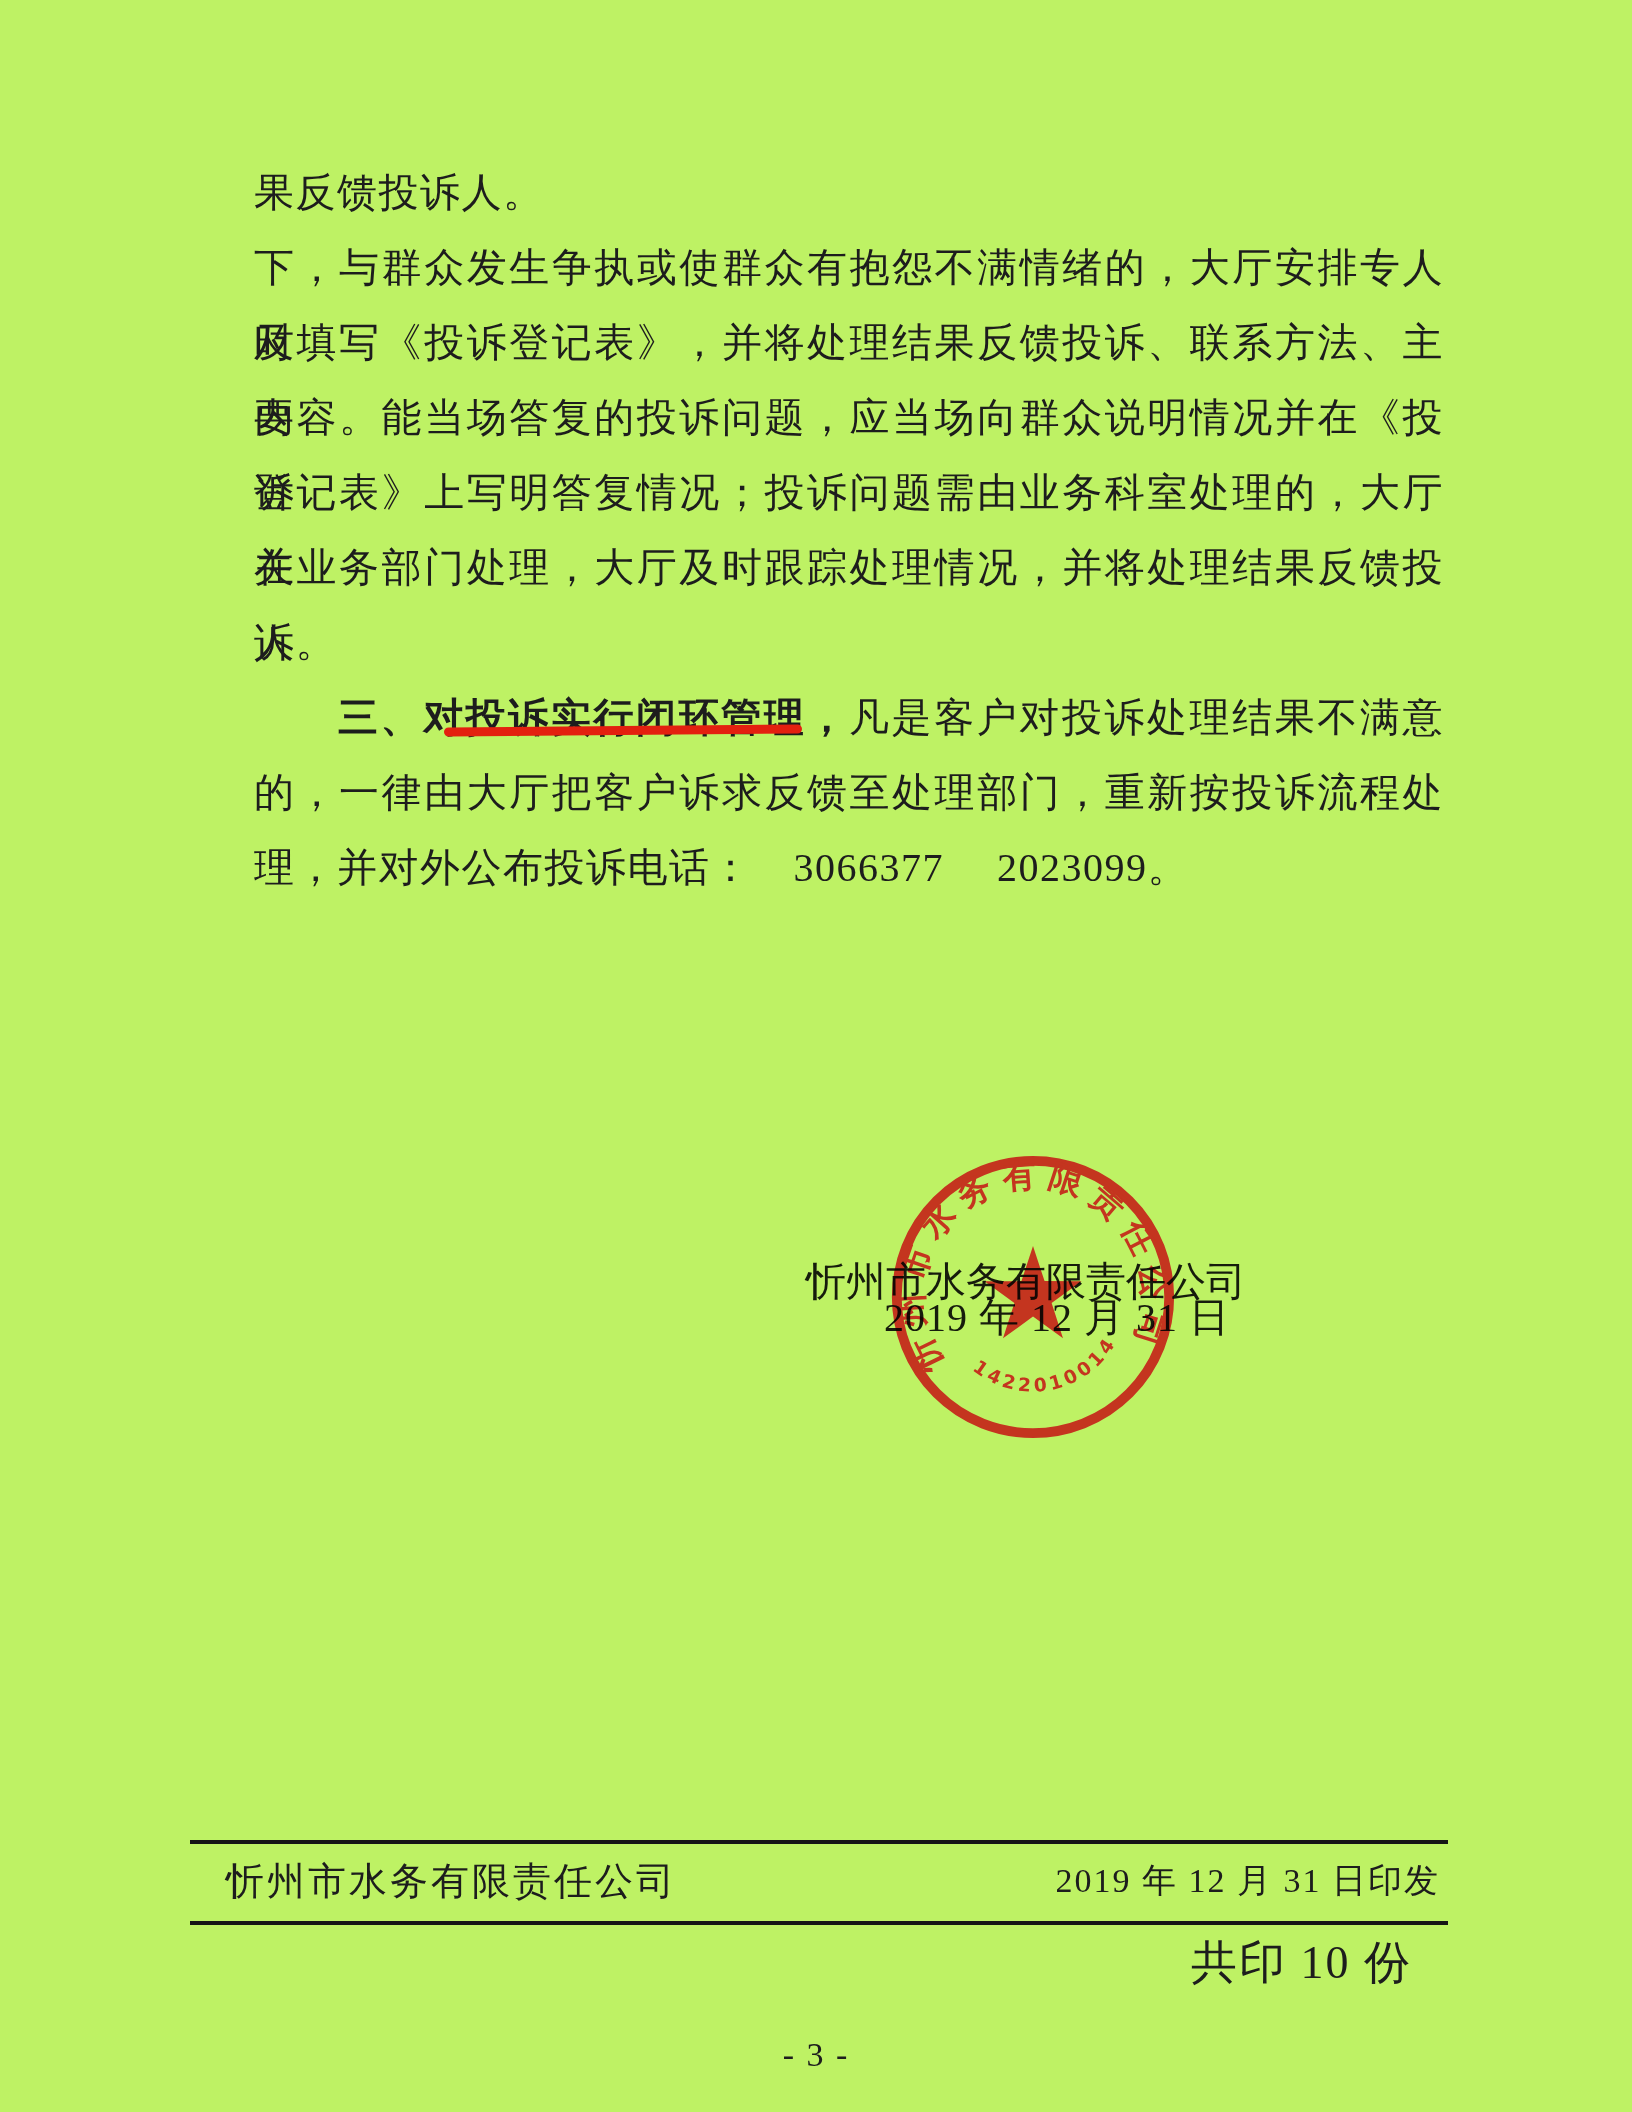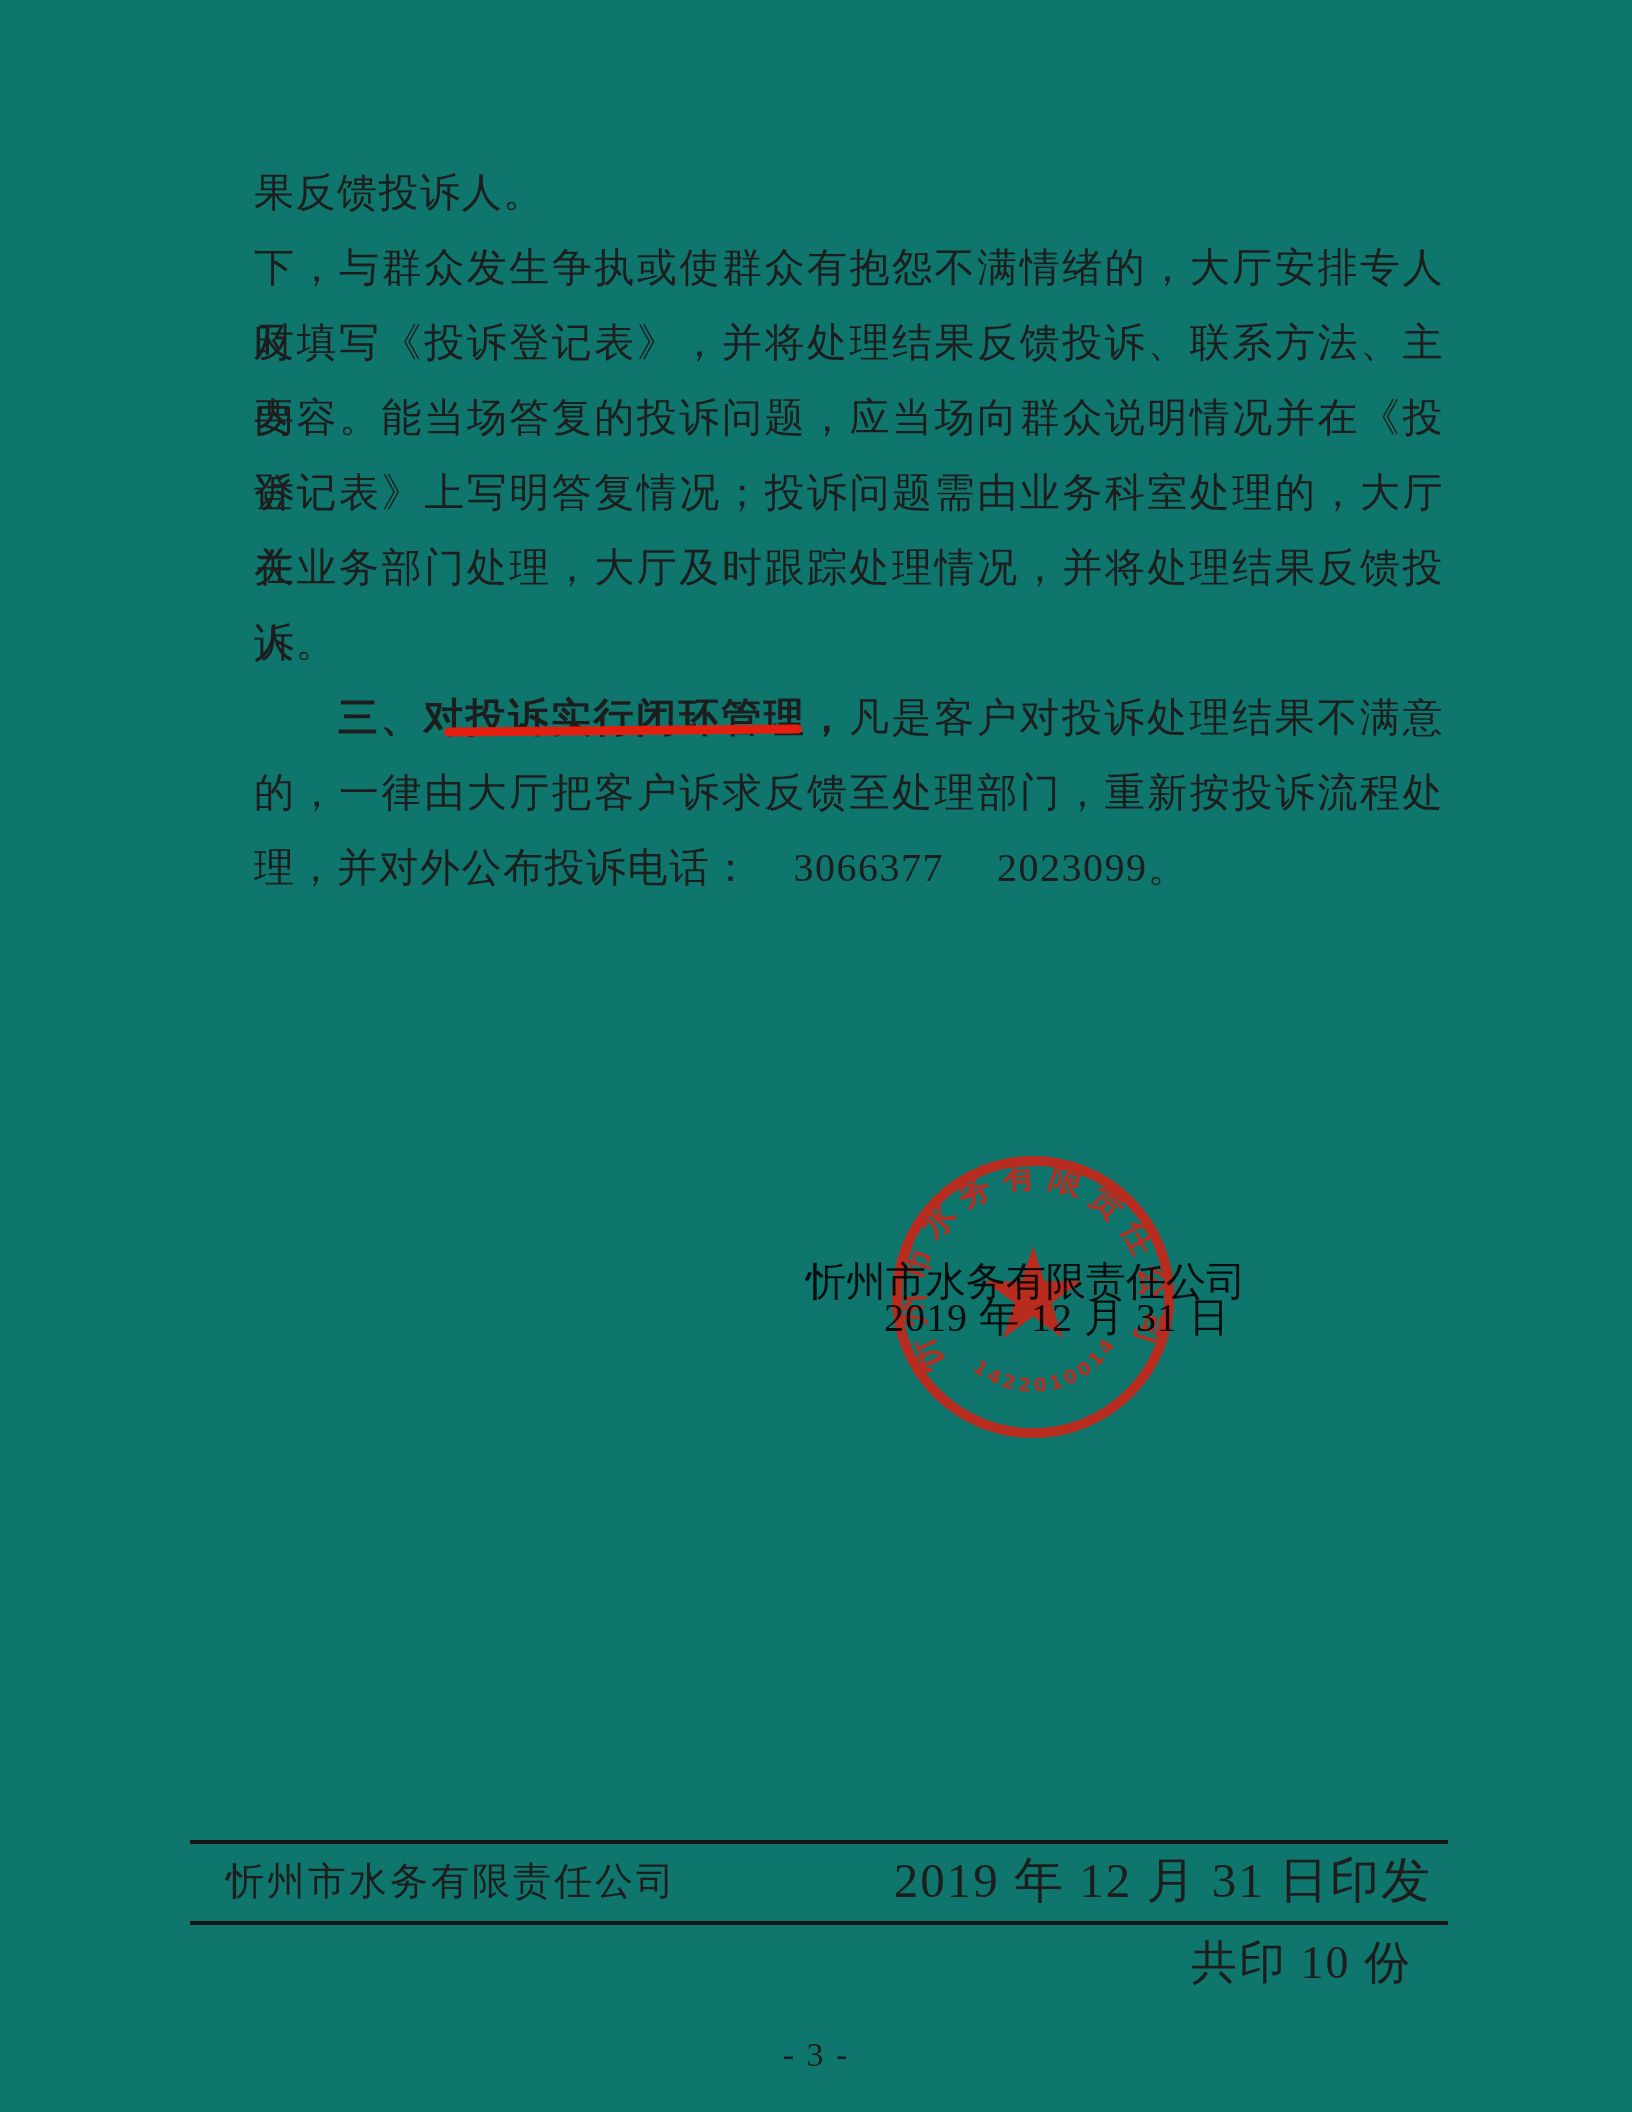--- a/index.html
+++ b/index.html
@@ -1,20 +1,20 @@
 <!DOCTYPE html>
 <html><head>
 <meta charset="utf-8">
 <style>
   html,body { margin:0; padding:0; background:#777; }
   .page {
     position:relative;
     width:1632px; height:2112px;
     margin:0 auto;
-    background:#0f766e;
+    background:#bef264;
     font-family:"Liberation Serif","DejaVu Serif",serif;
     color:#1d1d1d;
     overflow:hidden;
   }
   .body-text {
     position:absolute; left:254px; top:155px; width:1190px;
   }
   .bline {
     height:75px; line-height:75px;
     font-size:40px; letter-spacing:1.5px;
@@ -51,22 +51,22 @@
     position:absolute; left:190px; width:1258px; height:4px;
     background:#161616;
   }
   .rule-1 { top:1840px; }
   .rule-2 { top:1921px; }
   .footer-issuer {
     position:absolute; left:226px; top:1849px;
     font-size:38px; letter-spacing:3px; line-height:64px;
   }
   .footer-date {
-    position:absolute; right:200px; top:1849px;
-    font-size:49px; letter-spacing:2px; line-height:64px;
+    position:absolute; right:192px; top:1849px;
+    font-size:34px; letter-spacing:2px; line-height:64px;
   }
   .footer-copies {
     position:absolute; right:220px; top:1934px;
     font-size:46px; letter-spacing:2px; line-height:58px;
   }
   .page-number {
     position:absolute; left:0; top:2036px; width:100%;
     text-align:center; font-size:34px; letter-spacing:2px;
   }
 </style>

